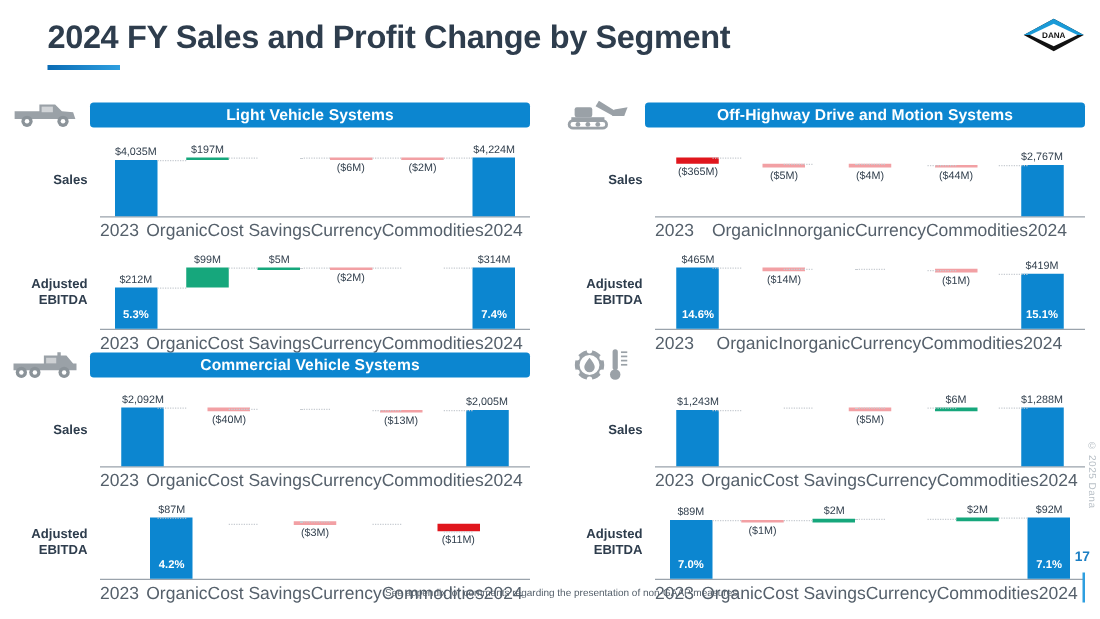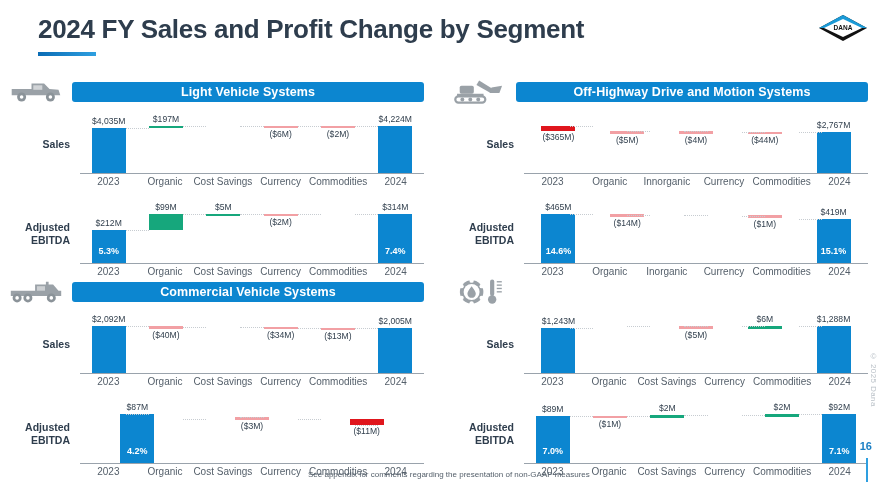--- a/index.html
+++ b/index.html
@@ -64,22 +64,22 @@
   }
   .axis {
     position: absolute; left: 0; right: 0;
     height: 1px; background: #9aa3ac;
   }
   .tick-row {
     position: absolute; left: 0; right: 0;
     display: flex;
   }
   .tick {
-    flex: 1 1 0; text-align: center;
-    font-size: 10px; color: #55606b; white-space: nowrap;
+    flex: 1 1 0; 
+    font-size: 14px; color: #55606b; white-space: nowrap;
   }
 
   
   .cols { position: absolute; left: 0; right: 0; top: 0; bottom: 0; display: flex; }
   .col { flex: 1 1 0; position: relative; height: 100%; }
 
   .bar {
     position: absolute; left: 50%; transform: translateX(-50%);
     width: 34px;
   }
@@ -358,24 +358,20 @@
             <div class="cols">
               <div class="col">
                 <div class="bar blue" style="top:24px;height:47px"></div>
                 <div class="val" style="top:12px">$2,092M</div>
               </div>
               <div class="col">
                 <div class="bar hair-red" style="top:24px;height:2.5px;width:34px"></div>
                 <div class="val" style="top:27.5px">($40M)</div>
               </div>
               <div class="col"></div>
-              <div class="col">
-                <div class="bar hair-red" style="top:24.898661567877625px;height:2.5px;width:34px"></div>
-                <div class="val" style="top:28.398661567877625px">($34M)</div>
-              </div>
               <div class="col">
                 <div class="bar hair-red" style="top:25.66252390057361px;height:2.5px;width:34px"></div>
                 <div class="val" style="top:29.16252390057361px">($13M)</div>
               </div>
               <div class="col">
                 <div class="bar blue" style="top:25.954588910133843px;height:45.04541108986616px"></div>
                 <div class="val" style="top:13.954588910133843px">$2,005M</div>
               </div>
             </div>
             <div class="connector" style="left:45.66666666666667px;width:23.333333333333336px;top:24px"></div>
@@ -538,15 +534,15 @@
               <div class="tick">Commodities</div>
               <div class="tick">2024</div>
             </div>
           </div>
         </div>
       </div>
     </div>
 
   <div class="footnote">See appendix for comments regarding the presentation of non-GAAP measures</div>
   <div class="copyright">© 2025 Dana</div>
-  <div class="pageno">16</div>
+  <div class="pageno">17</div>
   <div class="page-rule"></div>
 </div>
 
 </body></html>

